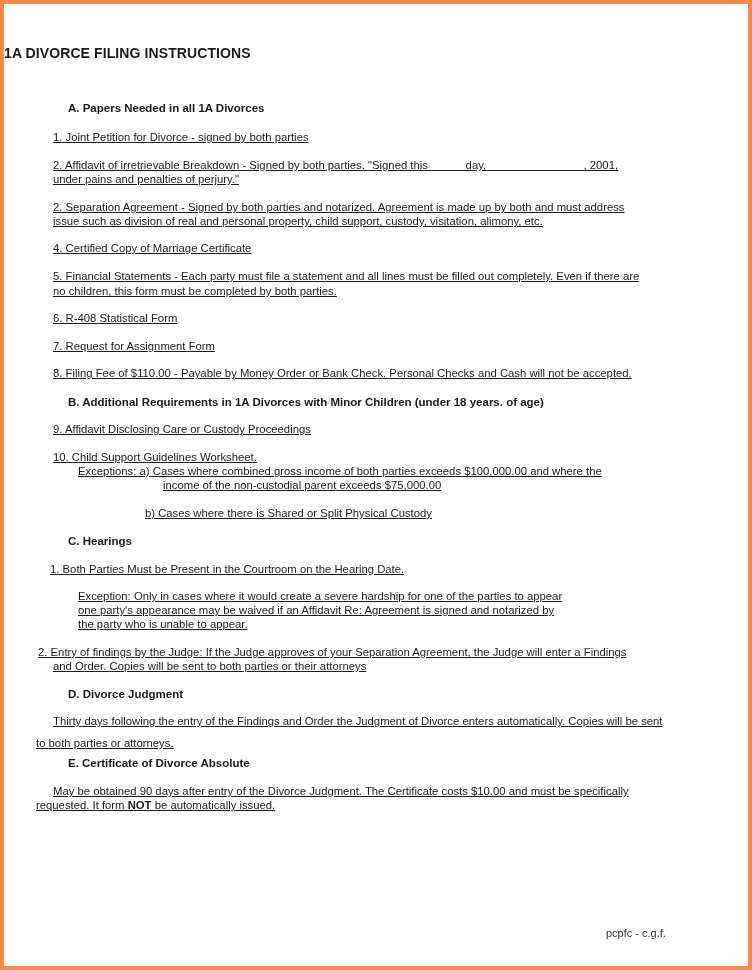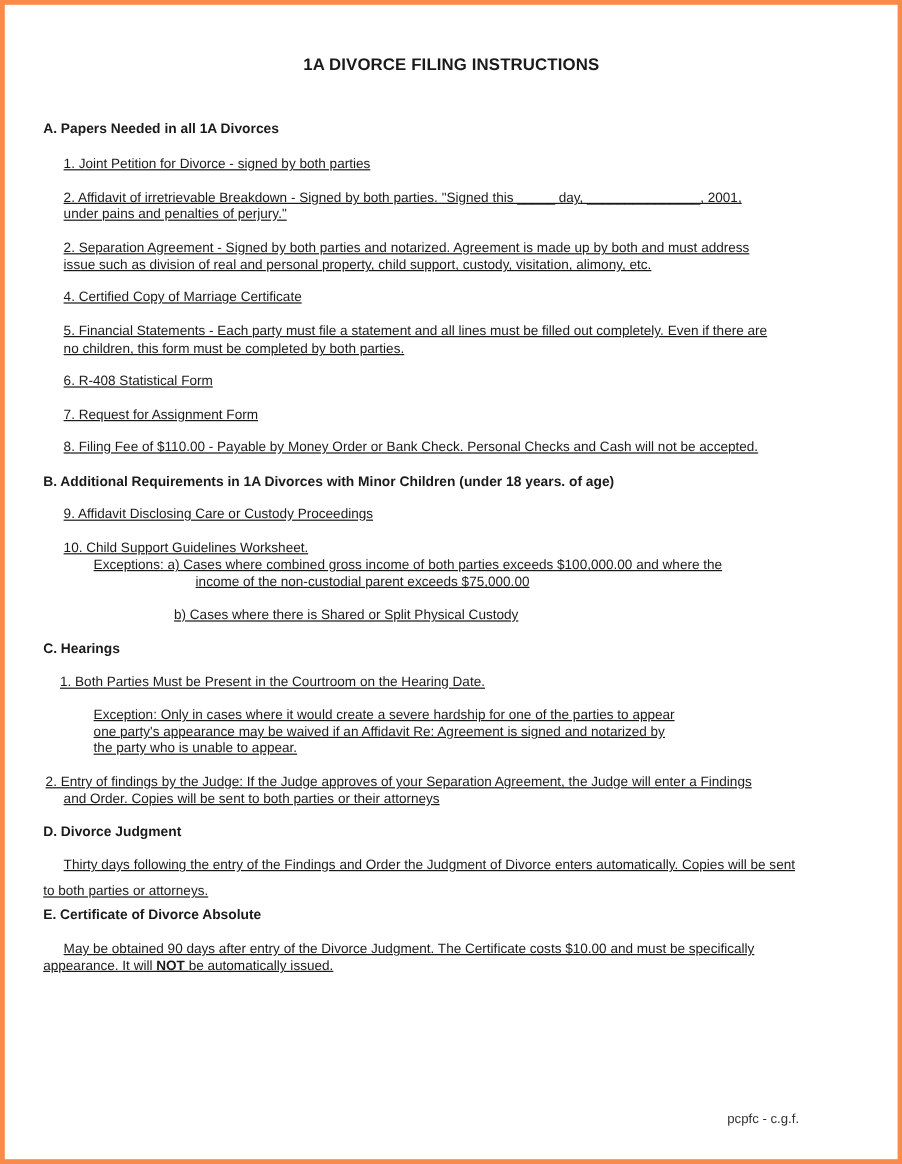--- a/index.html
+++ b/index.html
@@ -7,22 +7,22 @@
     width: 752px; height: 970px; box-sizing: border-box;
     background: #ffffff;
     border: 4px solid #f98b4a;
     position: relative;
     font-family: "Liberation Sans", sans-serif;
     color: #1a1a1a;
     font-size: 11.5px;
     overflow: hidden;
   }
   .abs { position: absolute; white-space: nowrap; }
-  .title { left: 0; right: 0; top: 41px; text-align: center; font-weight: bold; font-size: 14px; letter-spacing: 0.1px; }
-  .sec { font-weight: bold; font-size: 11.5px; }
+  .title { left: 0; right: 0; top: 41px; text-align: left; font-weight: bold; font-size: 14px; letter-spacing: 0.1px; }
+  .sec { font-weight: bold; font-size: 11.5px; margin-left: 32px; }
   .line { font-size: 11.3px; text-decoration: underline; }
   .footer { font-size: 11px; color: #333; }
   u.notword { font-weight: bold; text-decoration: underline; }
 </style>
 </head>
 <body>
 
 <div class="abs title">1A DIVORCE FILING INSTRUCTIONS</div>
 
 <div class="abs sec" style="left:32px;top:98px">A.  Papers Needed in all 1A Divorces</div>
@@ -52,15 +52,15 @@
 <div class="abs line" style="left:74px;top:614px">the party who is unable to appear.</div>
 <div class="abs line" style="left:34px;top:642px">2.  Entry of findings by the Judge:  If the Judge approves of your Separation Agreement, the Judge will enter a Findings</div>
 <div class="abs line" style="left:49px;top:656px">and Order. Copies will be sent to both parties or their attorneys</div>
 
 <div class="abs sec" style="left:32px;top:684px">D.  Divorce Judgment</div>
 <div class="abs line" style="left:49px;top:711px">Thirty days following the entry of the Findings and Order the Judgment of Divorce enters automatically.  Copies will be sent</div>
 <div class="abs line" style="left:32px;top:733px">to both parties or attorneys.</div>
 
 <div class="abs sec" style="left:32px;top:753px">E.  Certificate of Divorce Absolute</div>
 <div class="abs line" style="left:49px;top:781px">May be obtained 90 days after entry of the Divorce Judgment.  The Certificate costs $10.00 and must be specifically</div>
-<div class="abs line" style="left:32px;top:795px"><span>appearance.  It will </span><u class="notword">NOT </u><span>be automatically issued.</span></div>
+<div class="abs line" style="left:32px;top:795px"><span>requested.  It form </span><u class="notword">NOT </u><span>be automatically issued.</span></div>
 
 <div class="abs footer" style="left:602px;top:923px">pcpfc - c.g.f.</div>
 
 </body></html>

